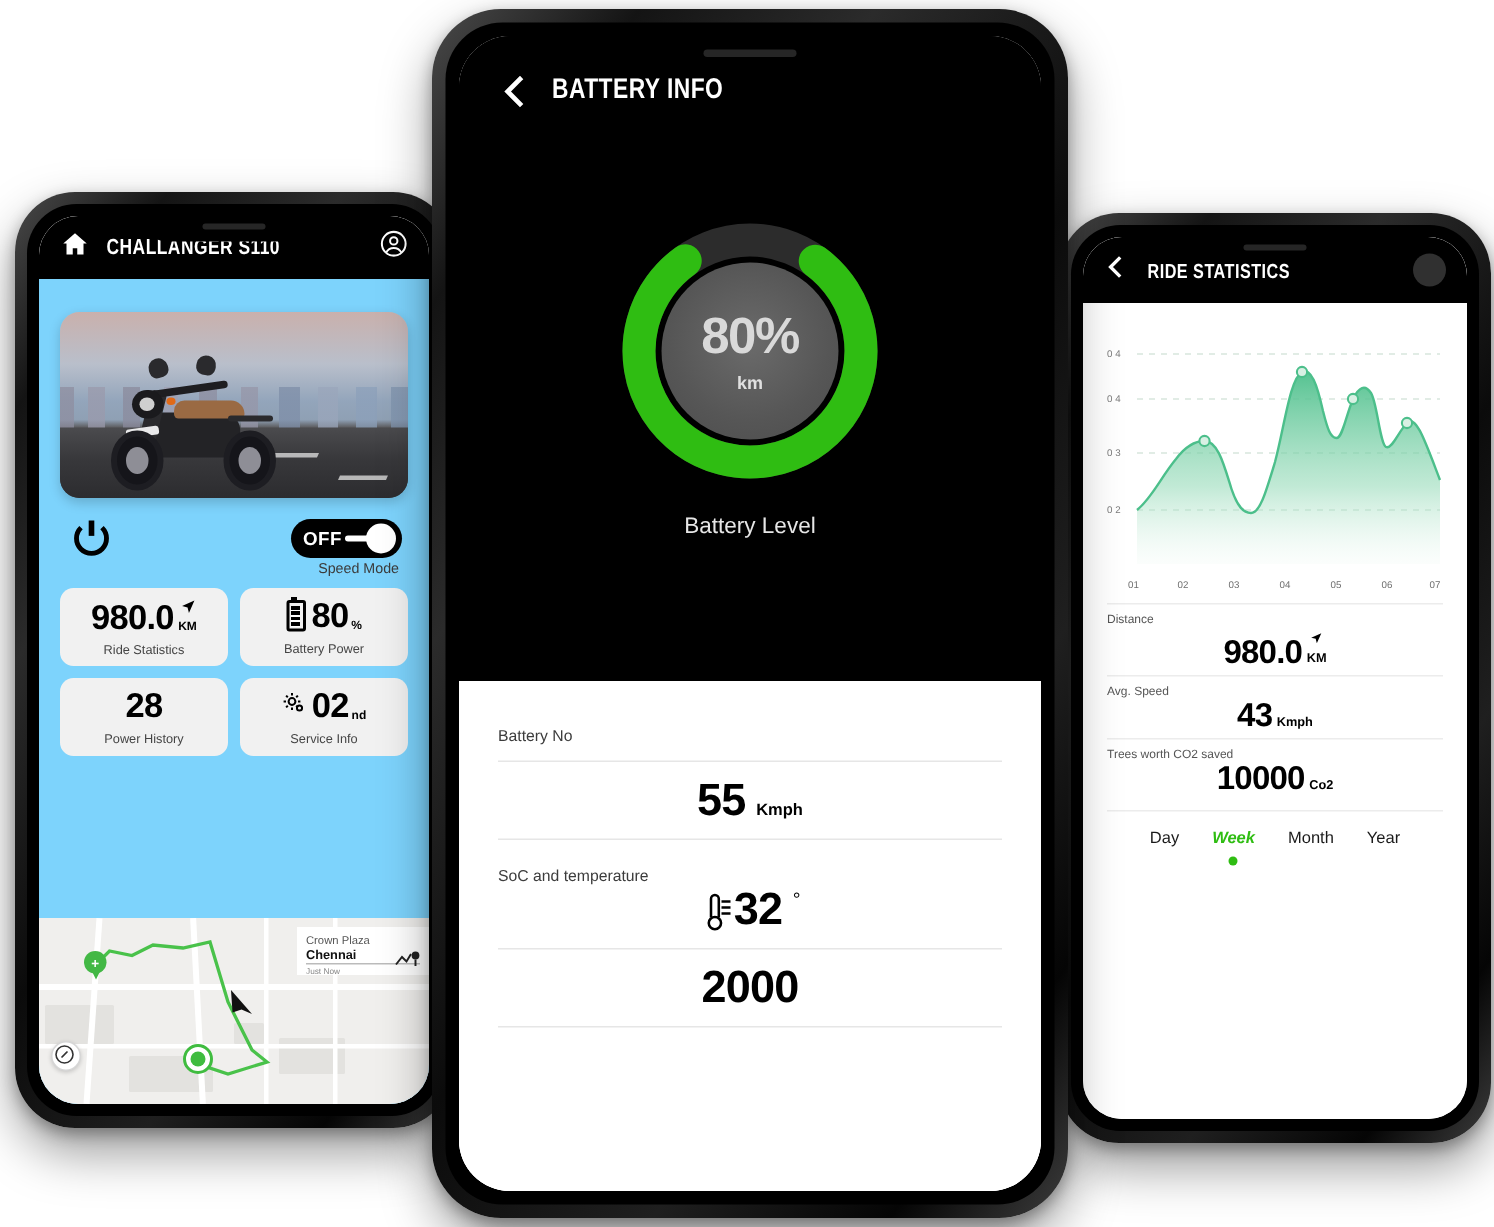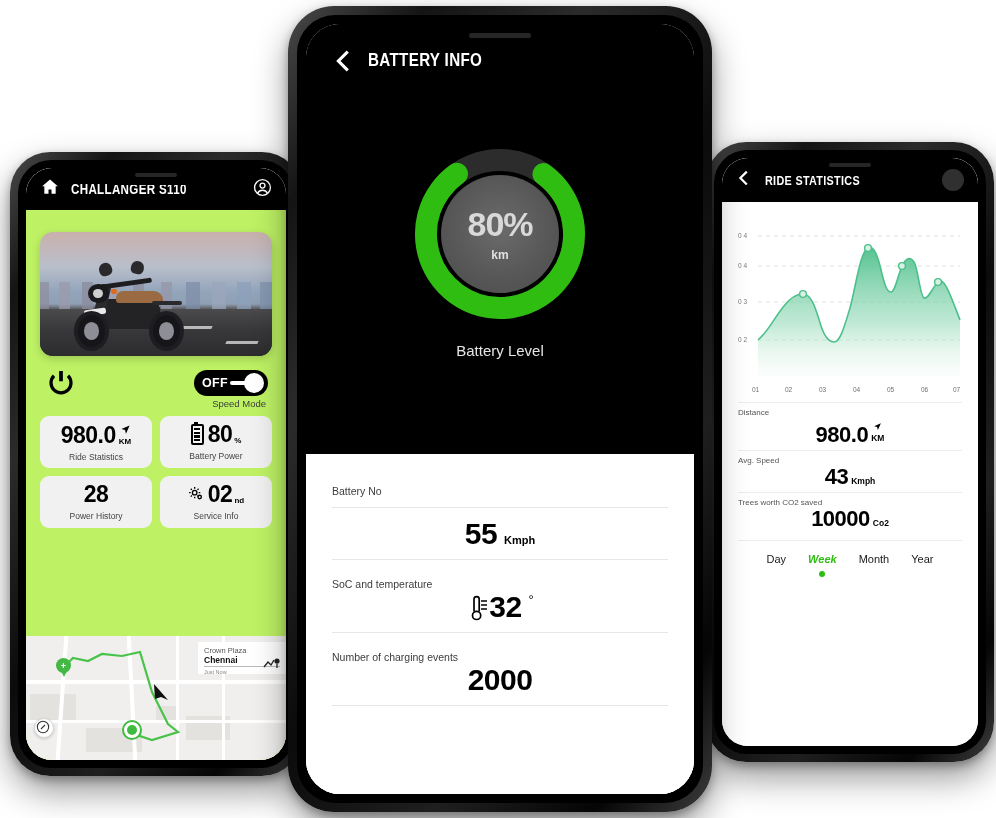--- a/index.html
+++ b/index.html
@@ -14,21 +14,21 @@
   .phone.side{border-radius:40px;padding:8px;}
   .bezel{position:absolute;inset:9px;border-radius:38px;background:#000;}
   .phone.side .bezel{inset:8px;border-radius:33px;}
   .screen{position:absolute;overflow:hidden;background:#fff;}
   .notch{position:absolute;top:0;left:50%;transform:translateX(-50%);
          background:#000;border-bottom-left-radius:15px;border-bottom-right-radius:15px;z-index:40;}
   .notch .sp{position:absolute;left:50%;transform:translateX(-50%);
              background:#262626;border-radius:3px;}
 
   
-  #phone-left  {left:10px;  top:152px; width:292px; height:624px;}
+  #phone-left  {left:10px;  top:128px; width:292px; height:624px;}
   #phone-left  .bezel{inset:8px;border-radius:33px;}
   #phone-left  .screen{left:16px;top:16px;width:260px;height:592px;border-radius:26px;}
   #phone-left  .notch{width:120px;height:17px;}
   #phone-left  .notch .sp{top:5px;width:42px;height:4px;}
 
   #phone-right {left:706px; top:142px; width:288px; height:620px;}
   #phone-right .bezel{inset:8px;border-radius:33px;}
   #phone-right .screen{left:16px;top:16px;width:256px;height:588px;border-radius:26px;}
   #phone-right .notch{width:118px;height:17px;}
   #phone-right .notch .sp{top:5px;width:42px;height:4px;}
@@ -40,21 +40,21 @@
 
   
   .dark-head{background:#000;color:#fff;display:flex;align-items:center;}
   .cond{font-family:"Liberation Sans","DejaVu Sans",sans-serif;font-weight:bold;
         letter-spacing:.4px;transform:scaleX(.80);transform-origin:left center;}
 
   
   #left-app{position:absolute;inset:0;background:#fff;display:flex;flex-direction:column;}
   #left-header{height:42px;padding:0 14px;justify-content:space-between;}
   #left-title{font-size:14.5px;white-space:nowrap;}
-  #left-body{flex:1;position:relative;background:#bef264;}
+  #left-body{flex:1;position:relative;background:#7dd3fc;}
   .bike-card{position:absolute;left:14px;top:22px;width:232px;height:124px;border-radius:13px;
              overflow:hidden;box-shadow:0 3px 8px rgba(0,0,0,.18);}
   .sky{position:absolute;inset:0;
        background:linear-gradient(180deg,#c9b0ac 0%,#b9bfcb 28%,#93a5bb 48%,#8fa0b4 58%,#5d5d60 62%,#3d3d41 100%);}
   .skyline{position:absolute;left:0;right:0;top:40%;height:26%;
            background:linear-gradient(90deg,#8e8ea0 0 4%,transparent 4% 8%,#9a9aac 8% 13%,transparent 13% 18%,
            #8b8b9d 18% 23%,transparent 23% 30%,#a0a0b2 30% 34%,transparent 34% 40%,#8e8ea0 40% 45%,transparent 45% 52%,
            #9696a8 52% 57%,transparent 57% 63%,#7e8ea8 63% 69%,transparent 69% 74%,#9aa6bb 74% 80%,transparent 80% 85%,
            #8ca0ba 85% 91%,transparent 91% 95%,#7f93ad 95% 100%);opacity:.75;}
   .road{position:absolute;left:0;right:0;bottom:0;height:38%;
@@ -500,21 +500,20 @@
                 <line x1="15" y1="10" x2="21" y2="10" stroke-width="1.7"></line>
                 <line x1="15" y1="14" x2="21" y2="14" stroke-width="1.7"></line>
               </svg>
             </span>
             <span class="fv-big">32</span>
             <span class="fv-deg">°</span>
           </div>
         </div>
 
         <div class="fld">
-          <div class="fld-lbl">Number of charging events</div>
           <div class="fld-val">
             <span class="fv-big">2000</span>
           </div>
         </div>
 
         <div class="rule-end"></div>
 
       </div>
     </div>
   </div>

